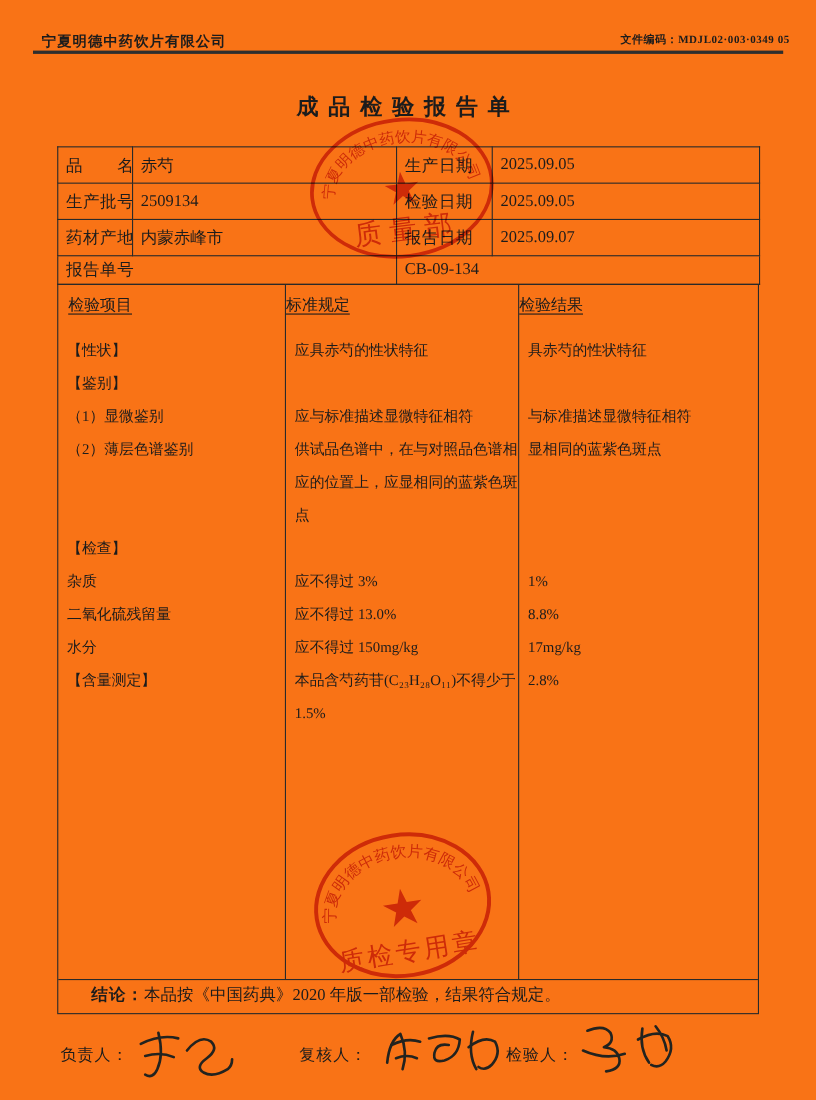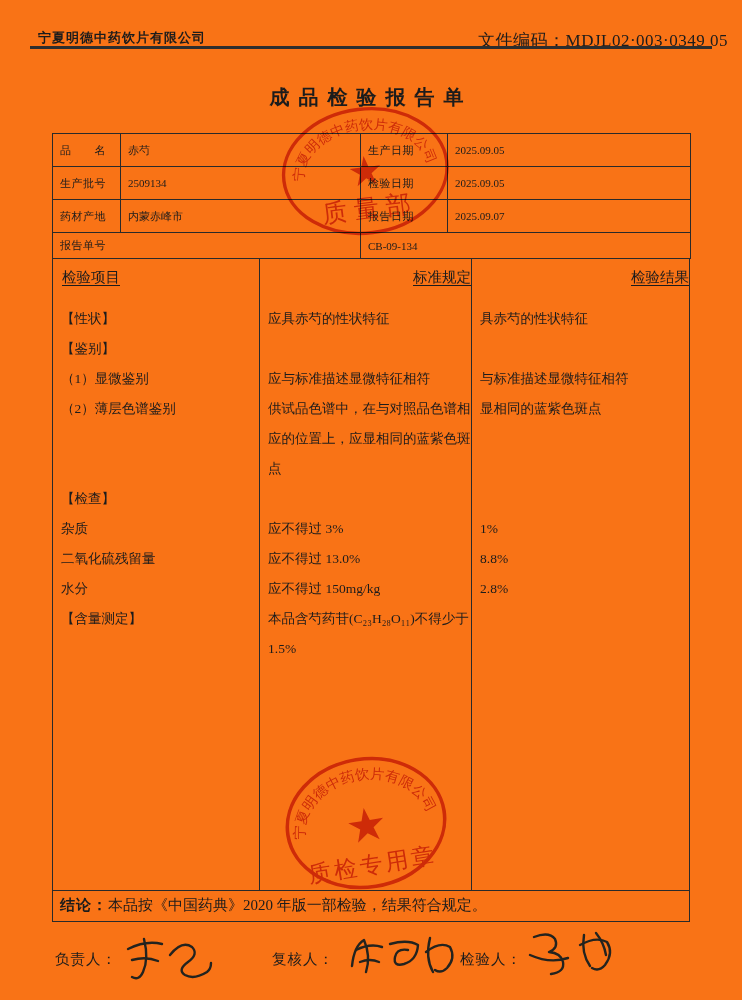--- a/index.html
+++ b/index.html
@@ -2,46 +2,46 @@
 <html><head>
 <meta charset="utf-8">
 <style>
   html,body{margin:0;padding:0;background:#ffffff;}
   .page{
     position:relative;width:742px;height:1000px;background:#f97316;overflow:hidden;
     font-family:"Liberation Serif","DejaVu Serif",serif;color:#1c1c1c;
   }
   
   .hdr-company{position:absolute;left:38px;top:29px;font-size:13px;font-weight:600;letter-spacing:1px;}
-  .hdr-code{position:absolute;right:14px;top:29px;font-size:17px;font-weight:400;letter-spacing:.5px;}
+  .hdr-code{position:absolute;right:24px;top:29px;font-size:10px;font-weight:700;letter-spacing:.5px;}
   .hdr-rule{position:absolute;left:30px;top:46px;width:682px;height:3px;background:#2e2e2e;}
   
   .title{position:absolute;left:0;top:84px;width:100%;text-align:center;
          font-size:20px;font-weight:bold;letter-spacing:9px;}
   
   table.info{position:absolute;left:52px;top:133px;width:638px;border-collapse:collapse;table-layout:fixed;}
-  table.info td{border:1.5px solid #2a2a2a;font-size:11px;padding:0 0 0 7px;height:32px;
+  table.info td{border:1.5px solid #2a2a2a;font-size:15px;padding:0 0 0 7px;height:32px;
                 white-space:nowrap;overflow:hidden;}
   table.info td.lbl{letter-spacing:.5px;}
   
   .insp{position:absolute;left:52px;top:258px;width:638px;height:664px;
         border:1.5px solid #2a2a2a;box-sizing:border-box;}
   .cols{display:flex;height:631px;}
   .col{box-sizing:border-box;padding-top:9px;}
   .col1{width:207px;border-right:1.5px solid #2a2a2a;}
   .col2{width:212px;border-right:1.5px solid #2a2a2a;}
   .col3{flex:1;}
   .col-hdr{font-size:14.5px;height:21px;}
   .col1 .col-hdr{padding-left:9px;text-align:left;}
-  .col2 .col-hdr,.col3 .col-hdr{text-align:right;font-family:Liberation Mono, monospace;}
+  .col2 .col-hdr,.col3 .col-hdr{text-align:left;font-family:Liberation Mono, monospace;}
   .col-hdr span{text-decoration:underline;text-underline-offset:3px;}
   .lines{margin-top:15px;}
   .line{height:30px;line-height:30px;font-size:13.5px;white-space:nowrap;padding-left:8px;overflow:hidden;}
   .concl{height:30px;line-height:29px;border-top:1.5px solid #2a2a2a;font-size:15px;padding-left:7px;white-space:nowrap;}
-  .concl .clbl{font-weight:bold;letter-spacing:1px;}
+  .concl .clbl{font-weight:bold;letter-spacing:1px;margin-left:23px;}
   
   .sig-label{position:absolute;font-size:14.5px;letter-spacing:1px;}
   .sig{position:absolute;}
   .sig path{fill:none;stroke:#23231f;stroke-width:2.4;stroke-linecap:round;stroke-linejoin:round;}
   
   .stamp{position:absolute;opacity:.82;mix-blend-mode:multiply;}
   .stamp svg text{font-family:"Liberation Serif","DejaVu Serif",serif;}
 </style>
 </head>
 <body>
@@ -131,20 +131,21 @@
         <div class="lines">
           <div class="line">具赤芍的性状特征</div>
           <div class="line"></div>
           <div class="line">与标准描述显微特征相符</div>
           <div class="line">显相同的蓝紫色斑点</div>
           <div class="line"></div>
           <div class="line"></div>
           <div class="line"></div>
           <div class="line">1%</div>
           <div class="line">8.8%</div>
+          <div class="line">17mg/kg</div>
           <div class="line">2.8%</div>
           <div class="line"></div>
         </div>
       </div>
     </div>
 
     <div class="concl">
       <span class="clbl">结论：</span><span>本品按《中国药典》2020 年版一部检验，结果符合规定。</span>
     </div>
   </div>

